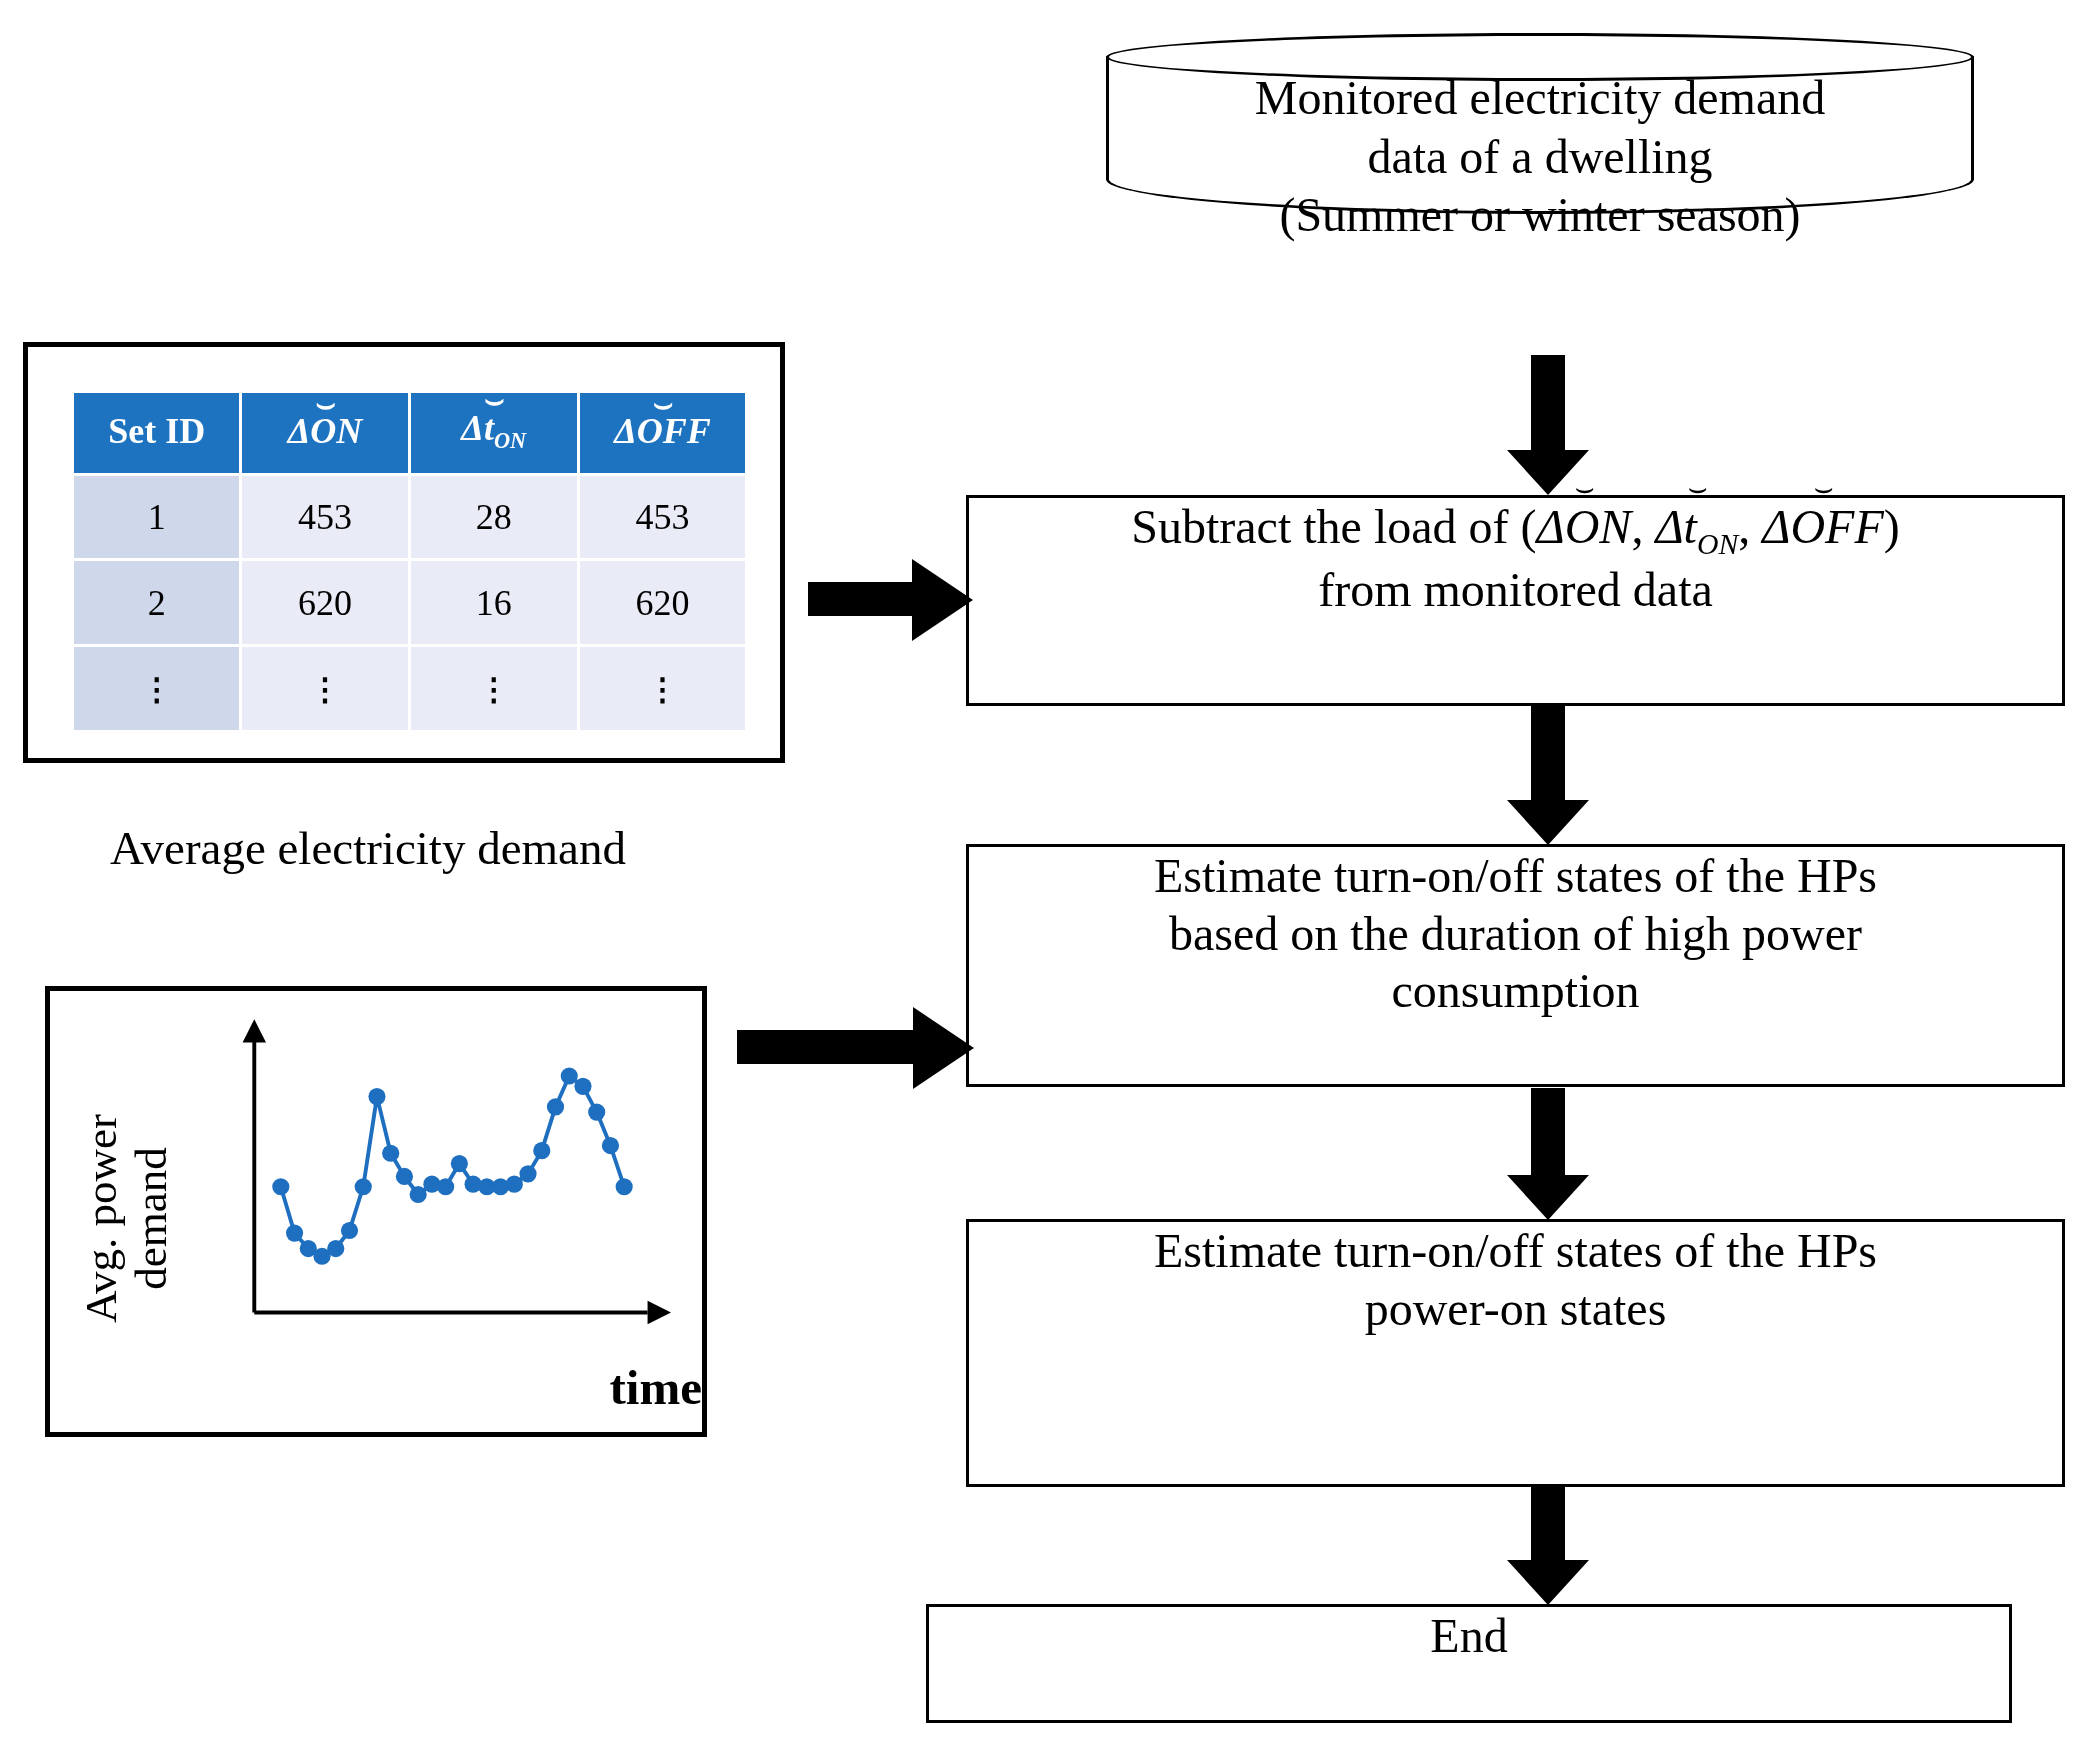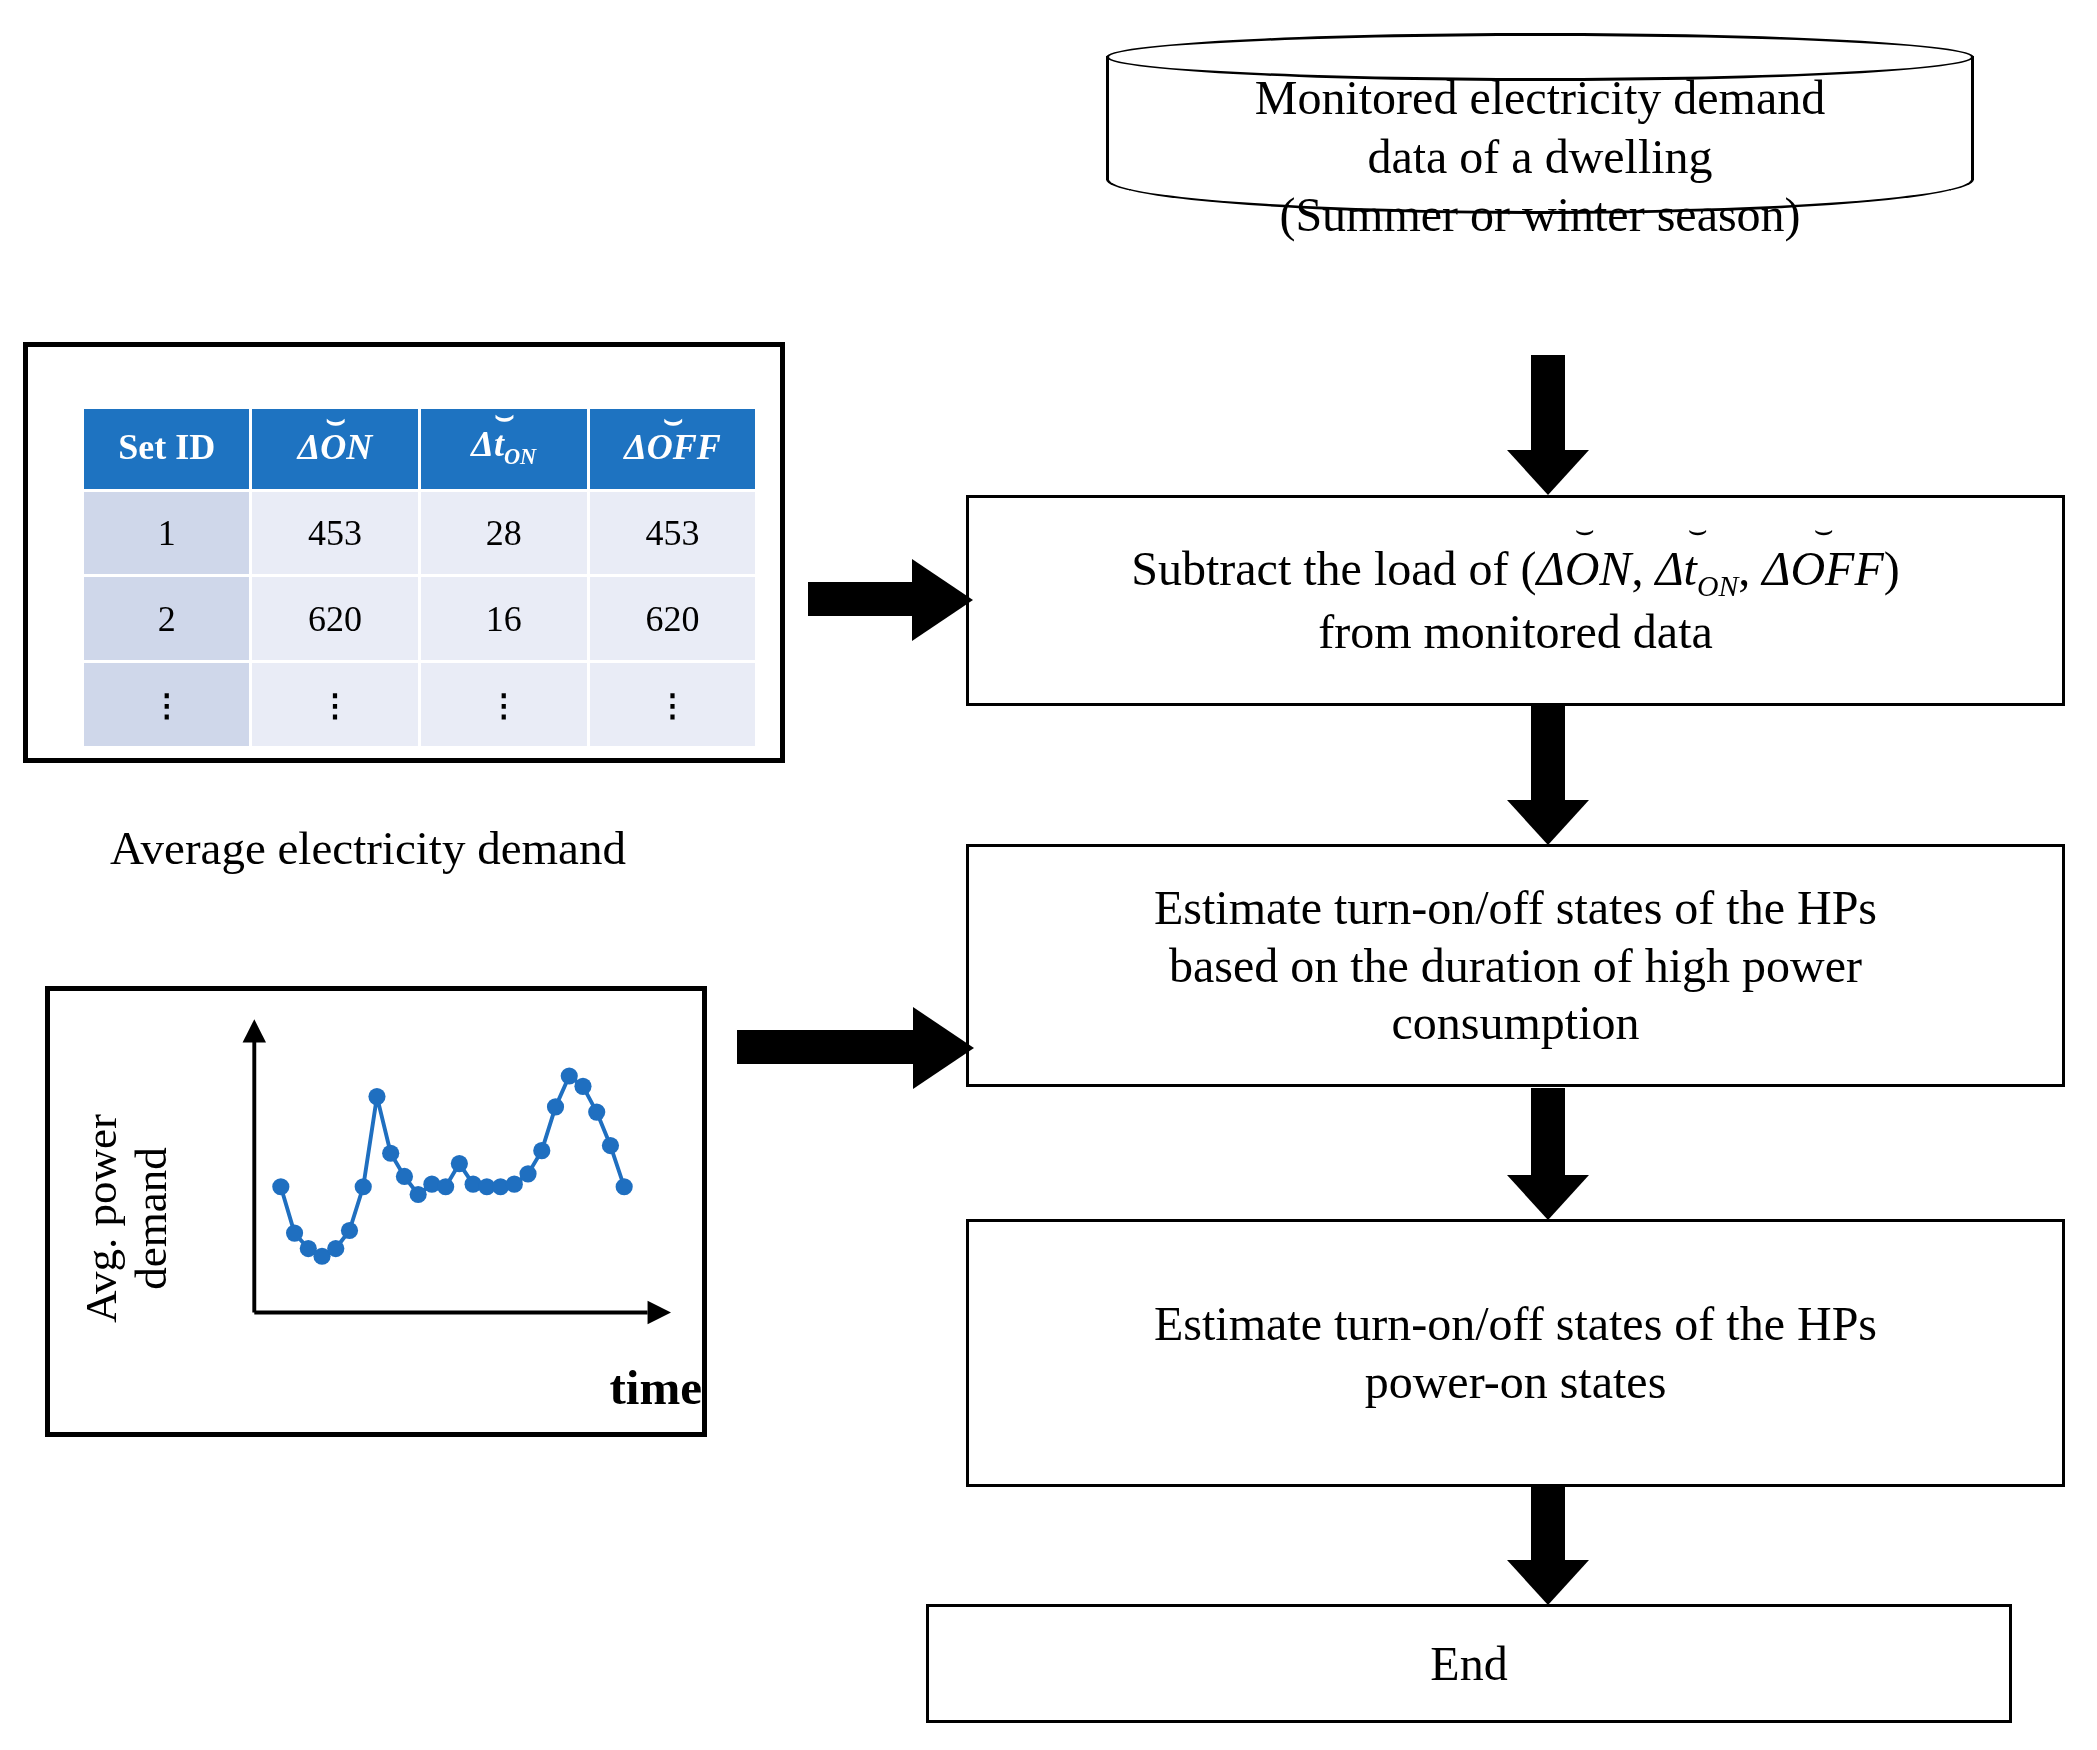--- a/index.html
+++ b/index.html
@@ -3,22 +3,22 @@
 <meta charset="utf-8">
 <style>
   html,body{margin:0;padding:0;background:#ffffff;}
   body{width:2097px;height:1750px;position:relative;overflow:hidden;
        font-family:"Liberation Serif","DejaVu Serif",serif;color:#000;}
   .abs{position:absolute;}
 
   
   #table-card{left:23.4px;top:342px;width:762px;height:421px;
               border:5.5px solid #000;background:#fff;box-sizing:border-box;}
-  #demand-table{position:absolute;left:53px;top:43px;width:677px;
-                border-collapse:separate;border-spacing:3.1px;margin-top:16px;}
+  #demand-table{position:absolute;left:43px;top:43px;width:677px;
+                border-collapse:separate;border-spacing:3.1px;}
   #demand-table th{background:#1E73C1;color:#fff;font-weight:bold;
                    font-size:36px;padding:17px 0 20px 0;text-align:center;
                    line-height:1.0;vertical-align:middle;}
   #demand-table td{font-size:36px;text-align:center;padding:23.4px 0;
                    background:#E9ECF6;line-height:1.0;}
   #demand-table td.idcol{background:#CFD7EA;}
   #demand-table th:first-child{width:164px;}
   #demand-table th{width:165px;}
   .hdr-math{font-style:italic;font-family:"Liberation Serif",serif;
             display:inline-block;position:relative;white-space:nowrap;}
@@ -34,21 +34,21 @@
   
   #chart-card{left:45px;top:986px;width:662px;height:451px;
               border:5.5px solid #000;background:#fff;box-sizing:border-box;}
   #ylabel{position:absolute;left:-92px;top:178px;width:336px;
           transform:rotate(-90deg);font-size:45px;text-align:center;line-height:1.1;}
   #xlabel{position:absolute;left:0;right:0;bottom:15.6px;text-align:right;font-size:49px;font-weight:bold;}
   #plot{position:absolute;left:184px;top:28px;width:437px;height:328px;}
 
   
   .flowbox{border:3.9px solid #000;background:#fff;box-sizing:border-box;
-           display:flex;align-items:center;justify-content:center;text-align:center;
+           display:flex;align-items:flex-start;justify-content:center;text-align:center;
            font-size:48px;line-height:1.2;padding:0 20px;}
   #cyl{left:1106px;top:33px;width:868px;height:181px;}
   #cyl .cylbody{position:absolute;left:0;top:23.4px;width:100%;height:158px;
                 border-left:3.9px solid #000;border-right:3.9px solid #000;
                 border-bottom:3.9px solid #000;border-radius:0 0 50% 50%/0 0 22% 22%;
                 background:#fff;box-sizing:border-box;}
   #cyl .cyltop{position:absolute;left:0;top:0;width:100%;height:48px;
                border:3.9px solid #000;border-radius:50%;background:#fff;box-sizing:border-box;}
   #cyl .cyltext{position:absolute;left:0;top:36px;width:100%;text-align:center;
                 font-size:48px;line-height:1.22;}

